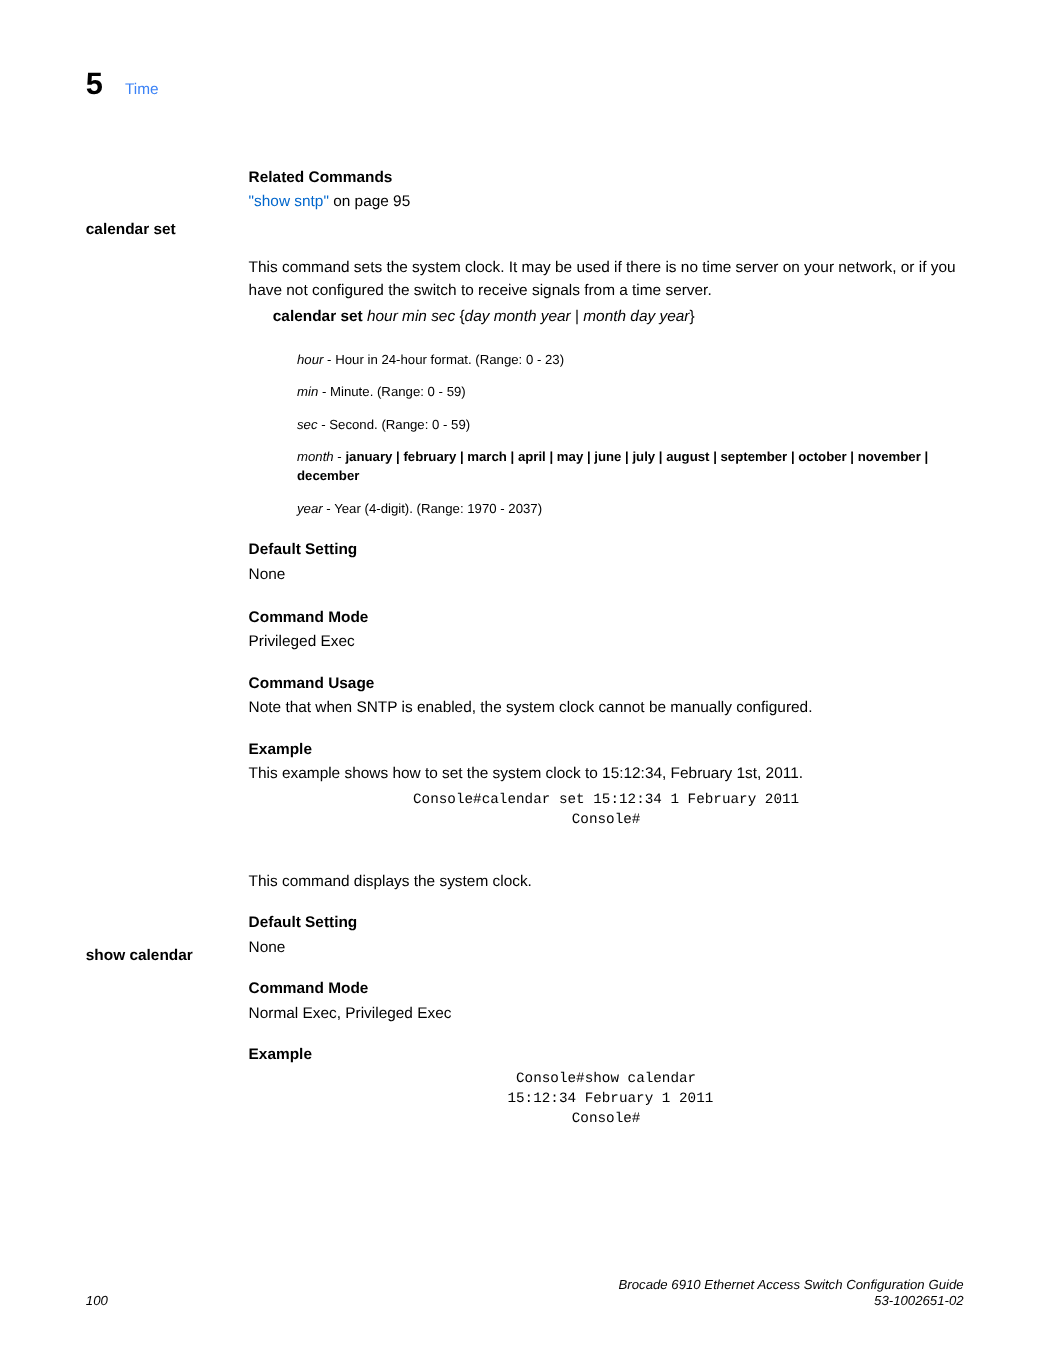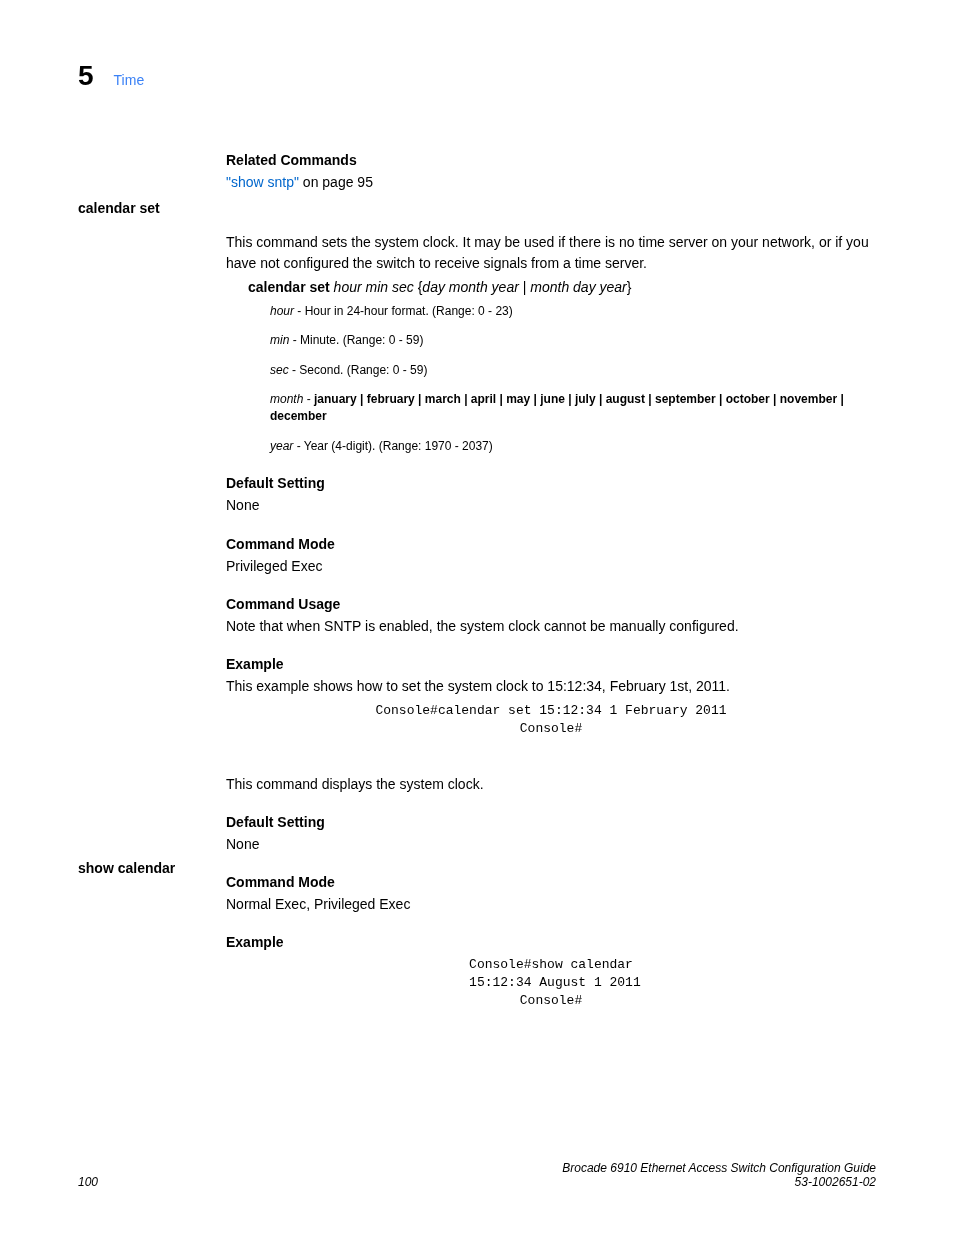--- a/index.html
+++ b/index.html
@@ -51,21 +51,21 @@
     left: 78px;
     font-weight: bold;
     font-size: 14px;
   }
   .syntax-block {
     margin-left: 22px;
     margin-top: 6px;
   }
   .syntax-cmd {
     font-size: 14px;
-    margin-bottom: 8px;
+    margin-bottom: 24px;
   }
   .param-block {
     margin-left: 22px;
   }
   .param-line {
     font-size: 12px;
     margin-bottom: 12px;
     line-height: 1.45;
   }
   .italic { font-style: italic; }
@@ -150,21 +150,21 @@
   <div class="body-text">This command displays the system clock.</div>
 
   <div class="section-heading">Default Setting</div>
   <div class="body-text">None</div>
 
   <div class="section-heading">Command Mode</div>
   <div class="body-text">Normal Exec, Privileged Exec</div>
 
   <div class="section-heading">Example</div>
   <pre class="console">Console#show calendar
- 15:12:34 August 1 2011
+ 15:12:34 February 1 2011
 Console#</pre>
 
 </div>
 
 <div class="footer">
   <span>100</span>
   <div class="footer-right">
     <div>Brocade 6910 Ethernet Access Switch Configuration Guide</div>
     <div>53-1002651-02</div>
   </div>

